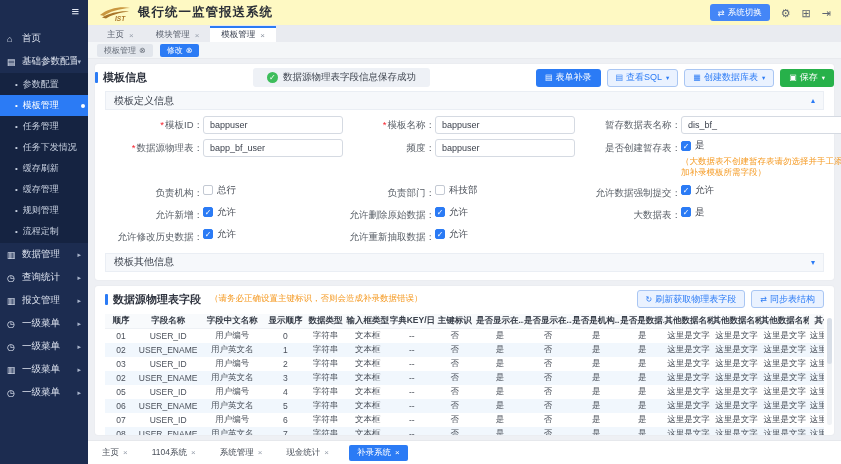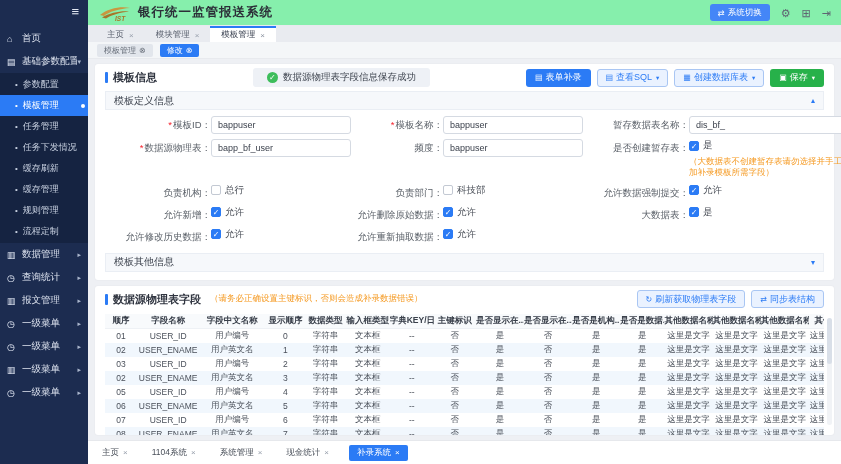--- a/index.html
+++ b/index.html
@@ -14,21 +14,21 @@
 .side-item .sicon{width:13px;font-size:9px;color:#e8eef9;flex:0 0 auto}
 .side-item .slbl{margin-left:2px;white-space:nowrap;overflow:hidden}
 .side-item .scaret{margin-left:auto;font-size:7px;color:#aab6cd}
 .side-sub{background:#152341;padding:1px 0}
 .sub-item{height:21px;display:flex;align-items:center;padding-left:15px;font-size:9px;color:#c7d0e0;position:relative;cursor:pointer}
 .sub-item .dot{margin-right:5px;font-size:8px}
 .sub-item.active{background:#2b7bf5;color:#fff}
 .sub-item.active::after{content:'';position:absolute;right:3px;top:50%;margin-top:-2px;width:4px;height:4px;border-radius:50%;background:#fff}
 
 
-.topbar{position:absolute;left:88px;top:0;right:0;height:26px;background:#86efac;display:flex;align-items:center;padding:0 10px;border-bottom:1px solid #e8eaee;z-index:5}
+.topbar{position:absolute;left:88px;top:0;right:0;height:26px;background:#fef9c3;display:flex;align-items:center;padding:0 10px;border-bottom:1px solid #e8eaee;z-index:5}
 .logo{display:flex;align-items:center}
 .apptitle{font-size:12.5px;font-weight:bold;color:#2c3038;margin-left:6px;letter-spacing:1px}
 .topbar-right{margin-left:auto;display:flex;align-items:center;gap:11px}
 .sysbtn{background:#4486f7;color:#fff;border:none;border-radius:3px;height:17px;padding:0 8px;font-size:8.5px;display:flex;align-items:center;gap:3px;cursor:pointer;font-family:inherit}
 .hicon{color:#5f6672;font-size:11px;cursor:pointer;line-height:12px}
 
 
 .tabrow{position:absolute;left:88px;top:26px;right:0;height:16px;background:#e9ebf0;display:flex;align-items:stretch;padding-left:8px}
 .tab{display:flex;align-items:center;gap:5px;padding:0 11px;font-size:8.5px;color:#5c6370;cursor:pointer;border-top:2px solid transparent}
 .tab.active{background:#fff;border-top-color:#2b7bf5;color:#3a4150}
@@ -37,38 +37,38 @@
 
 
 .chiprow{position:absolute;left:88px;top:42px;right:0;height:17px;background:#f4f6f8;border-bottom:1px solid #e8eaee;display:flex;align-items:center;gap:7px;padding-left:9px}
 .chip{height:13px;display:flex;align-items:center;gap:3px;padding:0 7px;font-size:8px;border-radius:2px;background:#e2e6ec;color:#666d78;cursor:pointer}
 .chip.active{background:#2b7bf5;color:#fff}
 .ccirc{font-size:8px;line-height:9px}
 
 
 .main{position:absolute;left:88px;top:59px;right:0;bottom:24px;padding:5px 7px;display:flex;flex-direction:column;overflow:hidden}
 .card{background:#fff;border-radius:3px;box-shadow:0 0 2px rgba(0,0,0,.06)}
-.card1-head{display:flex;align-items:center;padding:4px 10px;height:27px}
+.card1-head{display:flex;align-items:center;padding:4px 0;height:27px}
 .sec-title{display:flex;align-items:center;gap:5px;font-size:11px;font-weight:bold;color:#303540;white-space:nowrap}
 .bluebar{width:3px;height:11px;background:#2b7bf5;border-radius:1px;flex:0 0 auto}
 .toastwrap{flex:1;display:flex;justify-content:center;min-width:0}
 .toast{display:flex;align-items:center;gap:5px;background:#eef1f6;border-radius:3px;padding:3px 14px;font-size:9.5px;color:#3c424d;white-space:nowrap}
 .tick{width:11px;height:11px;border-radius:50%;background:#3dbd5b;color:#fff;font-size:8px;line-height:11px;text-align:center;flex:0 0 auto}
 .btns{display:flex;gap:6px;flex:0 0 auto}
 .btn{height:18px;display:flex;align-items:center;gap:3px;padding:0 8px;font-size:9px;border-radius:3px;border:1px solid transparent;cursor:pointer;font-family:inherit;white-space:nowrap}
 .btn .bicon{font-size:8px}
 .btn .bcaret{font-size:6.5px;margin-left:1px}
 .btn.primary{background:#2b7bf5;color:#fff}
 .btn.outline{background:#eaf2ff;border-color:#a9c6f3;color:#2b7bf5}
 .btn.success{background:#27b14a;color:#fff}
 
 .subbar{margin:0 10px;background:#f6f8fb;border:1px solid #eaeef4;padding:0 8px;font-size:10px;color:#3b414c;display:flex;align-items:center;height:19px}
 .subbar .caret{margin-left:auto;color:#2b7bf5;font-size:8px}
 
-.formgrid{padding:6px 24px 8px;display:grid;grid-template-columns:1fr 1fr 1.08fr;row-gap:5px}
+.formgrid{padding:6px 16px 8px;display:grid;grid-template-columns:1fr 1fr 1.08fr;row-gap:5px}
 .fcell{display:flex;align-items:flex-start;font-size:9.5px;min-height:17px}
 .flabel{width:92px;text-align:right;flex:0 0 auto;padding-top:3px;color:#5a6068}
 .fcell.col3 .flabel{width:106px}
 .req{color:#f5222d;margin-right:1px}
 .fctrl{display:flex;align-items:center;flex-wrap:wrap;gap:4px;flex:1;min-width:0;padding-top:0}
 .inp{height:18px;width:140px;border:1px solid #d5dae2;border-radius:3px;font-size:9px;color:#3c424d;padding:0 6px;font-family:inherit;background:#fff;outline:none}
 .inp.wide{width:168px}
 .cb{width:10px;height:10px;border:1px solid #c3c9d3;border-radius:2px;background:#fff;display:inline-block;flex:0 0 auto;cursor:pointer}
 .cb.checked{background:#2b7bf5;border-color:#2b7bf5;color:#fff;font-size:8px;line-height:10px;text-align:center}
 .cbtext{color:#4a4f58}

